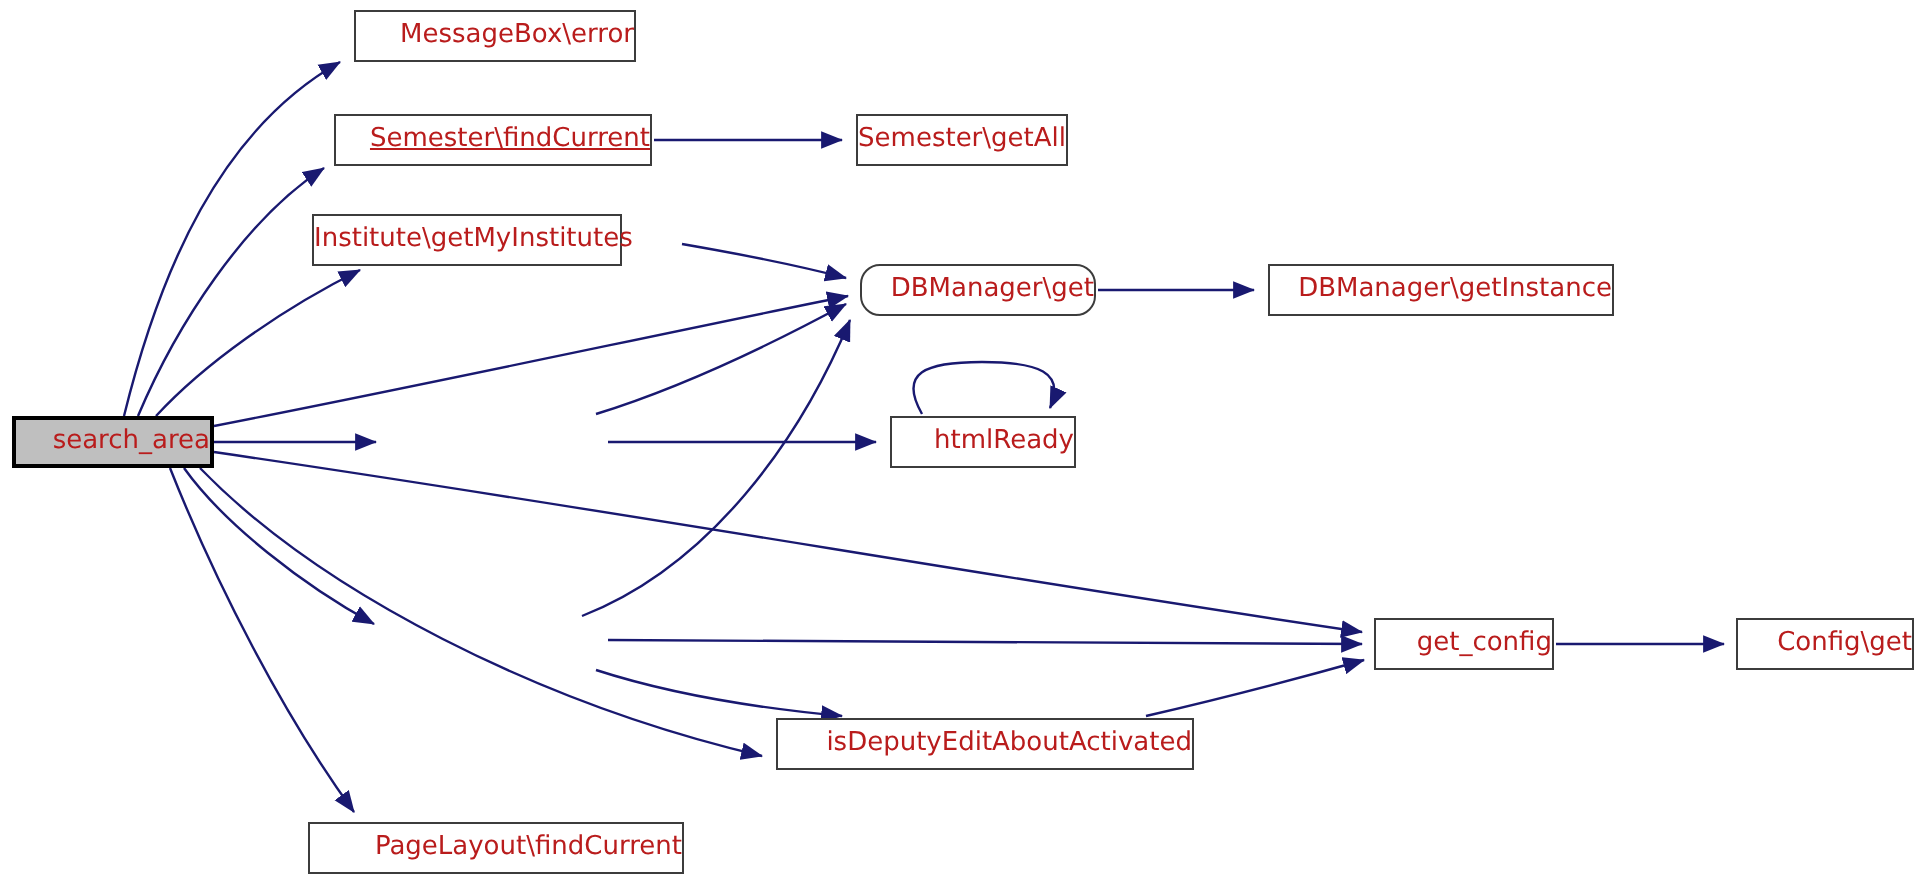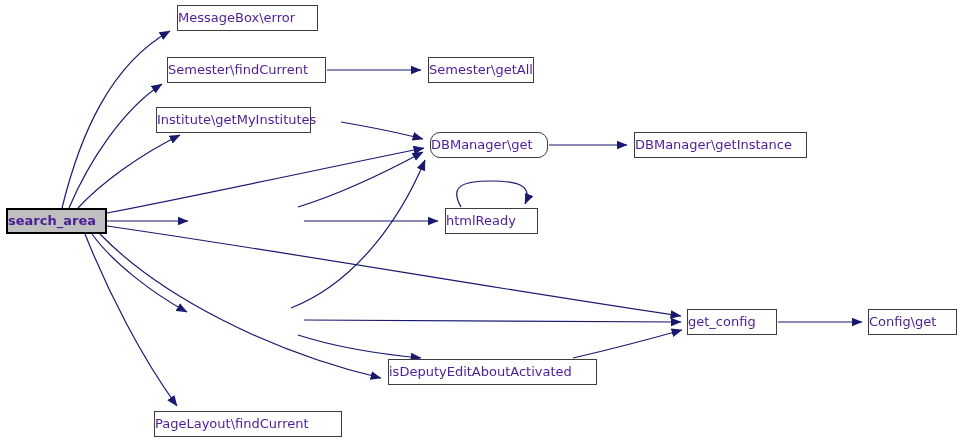--- a/index.html
+++ b/index.html
@@ -18,32 +18,31 @@
     overflow:hidden;
   }
   #edges{position:absolute;left:0;top:0;width:963px;height:443px;}
   .edge{fill:none;stroke:var(--edge);stroke-width:1.2px;}
   .node{
     position:absolute;
     box-sizing:border-box;
     height:26px;
     border:1px solid var(--node-border);
     background:var(--node-fill);
-    color:#4c1d95;
+    color:#b91c1c;
     font-size:13px;
     line-height:24px;
-    text-align:left;
+    text-align:right;
     white-space:nowrap;
     cursor:pointer;
   }
   .node.highlight{
     background:var(--hl-fill);
     border:2px solid var(--hl-border);
     line-height:22px;
-    font-weight:bold;
   }
 </style>
 </head>
 <body>
 
 <div id="graph">
 
   <svg id="edges" width="963" height="443" viewBox="0 0 963 443" xmlns="http://www.w3.org/2000/svg">
     <defs>
       <marker id="arrow" viewBox="0 0 10 8" refX="9.5" refY="4" markerWidth="11" markerHeight="9" markerUnits="userSpaceOnUse" orient="auto">
@@ -69,21 +68,21 @@
       <path d="M 304,320 C 430,321 556,322 681,322" class="edge" marker-end="url(#arrow)"></path>
       <path d="M 298,335 C 335,347 378,354 421,358" class="edge" marker-end="url(#arrow)"></path>
       <path d="M 573,358 C 612,349 650,339 682,330" class="edge" marker-end="url(#arrow)"></path>
       <path d="M 778,322 L 862,322" class="edge" marker-end="url(#arrow)"></path>
     </svg>
 
   <div class="node highlight" style="left:6px;top:208px;width:101px;">search_area</div>
 
   <div class="node" style="left:177px;top:5px;width:141px;">MessageBox\error</div>
 
-  <div class="node" style="left:167px;top:57px;width:159px;">Semester\findCurrent</div>
+  <div class="node" style="left:167px;top:57px;width:159px;text-decoration:underline;">Semester\findCurrent</div>
 
   <div class="node" style="left:428px;top:57px;width:106px;">Semester\getAll</div>
 
   <div class="node" style="left:156px;top:107px;width:155px;">Institute\getMyInstitutes</div>
 
   <div class="node" style="left:430px;top:132px;width:118px;border-radius:10px;">DBManager\get</div>
 
   <div class="node" style="left:634px;top:132px;width:173px;">DBManager\getInstance</div>
 
 

